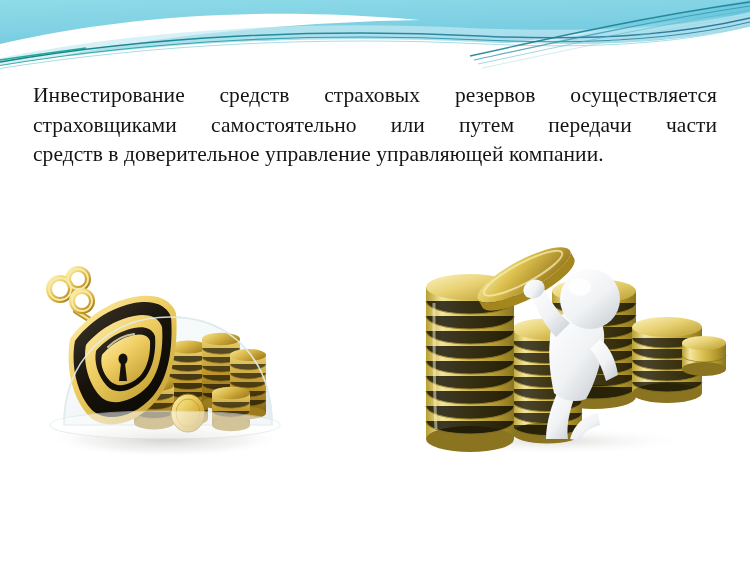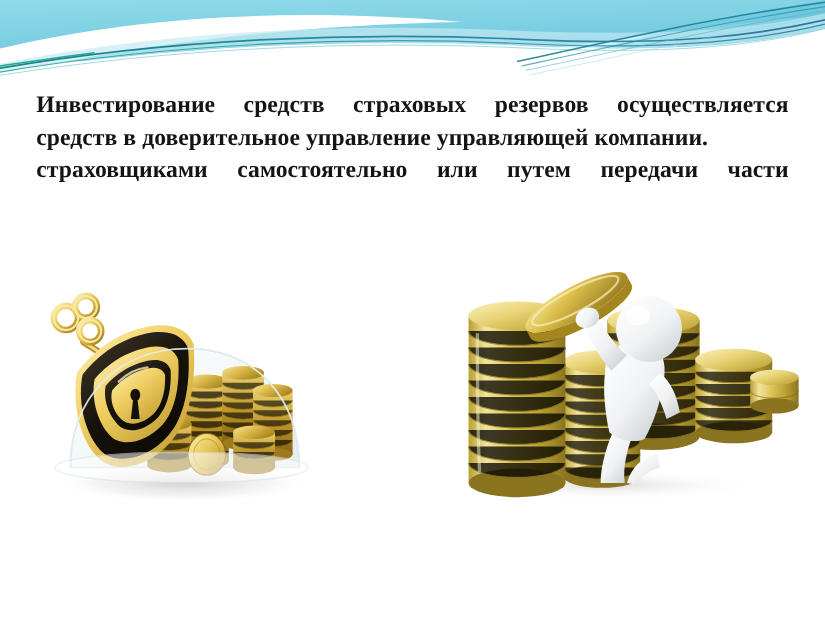--- a/index.html
+++ b/index.html
@@ -42,21 +42,20 @@
     width: 684px;
     text-align: justify;
     text-justify: inter-word;
     color: #141414;
     font-size: 21.5px;
     line-height: 29.5px;
     letter-spacing: 0.05px;
   }
   .text-block p {
     margin: 0;
-    font-weight: bold;
   }
   
   .tline {
     display: block;
     text-align: justify;
     text-align-last: justify;
     white-space: nowrap;
   }
   .tline.last {
     text-align-last: left;
@@ -140,22 +139,22 @@
       <path d="M478,64 C572,44 662,24 750,10" fill="none" stroke="#57b3c6" stroke-width="0.9" opacity="0.6"></path>
       <path d="M482,68 C578,48 668,28 750,15" fill="none" stroke="#8ed1dd" stroke-width="0.8" opacity="0.5"></path>
 
       <path d="M0,60 C26,56 56,52 86,48" fill="none" stroke="#12a089" stroke-width="1.3" opacity="0.9"></path>
     </svg>
   </div>
 
   <div class="text-block">
     <p>
       <span class="tline">Инвестирование средств страховых резервов осуществляется</span>
+      <span class="tline">страховщиками самостоятельно или путем передачи части</span>
       <span class="tline last">средств в доверительное управление управляющей компании.</span>
-      <span class="tline">страховщиками самостоятельно или путем передачи части</span>
     </p>
   </div>
 
   <div class="figure fig-left">
     <svg viewBox="0 0 268 222" aria-hidden="true">
       <defs>
         <linearGradient id="goldA" x1="0" y1="0" x2="1" y2="1">
           <stop offset="0%" stop-color="#fdf3b8"></stop>
           <stop offset="35%" stop-color="#edd167"></stop>
           <stop offset="70%" stop-color="#cfa733"></stop>

